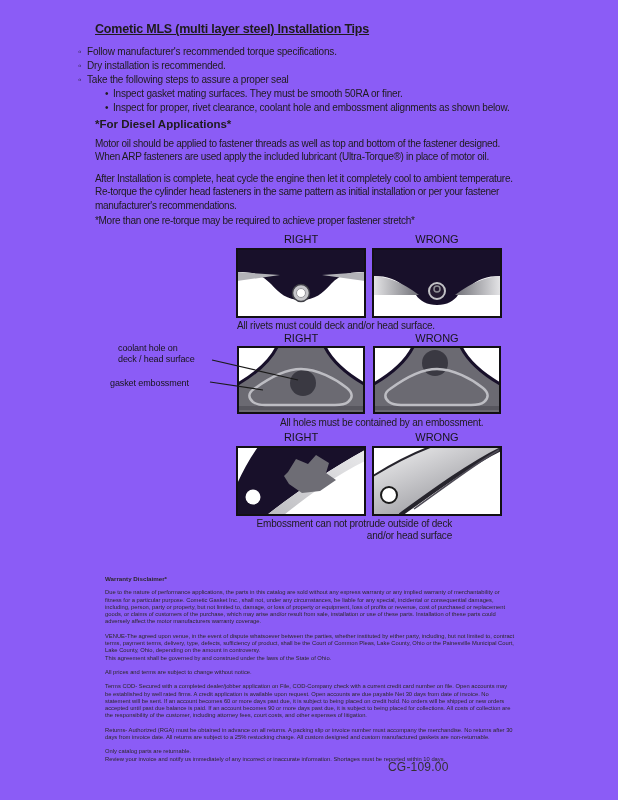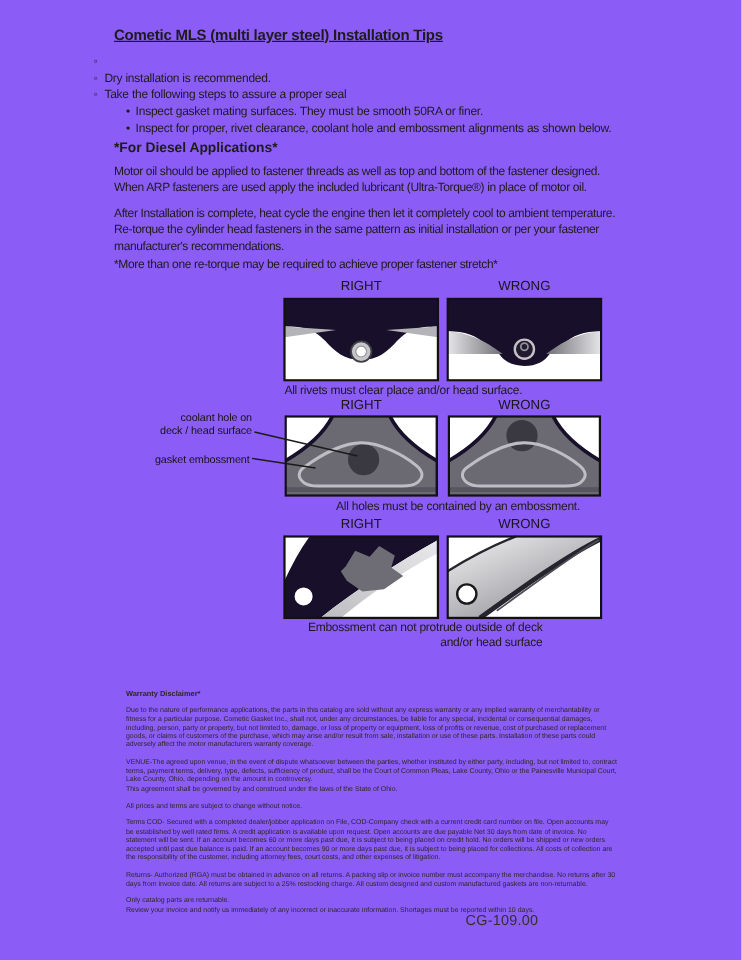--- a/index.html
+++ b/index.html
@@ -26,40 +26,41 @@
   .rw-label { position:absolute; top:0; width:130px; text-align:center; font-size:11px; color:#17141a; }
   .lbl-l { left:0; } .lbl-r { left:136px; }
   .panel { position:absolute; width:130px; height:70px; }
   .r2 .panel { width:128px; height:68px; }
   .pan-l { left:0; top:15px; } .pan-r { left:136px; top:15px; }
   .r2 .pan-l, .r2 .pan-r { top:14px; }
   .caption { position:absolute; left:1px; font-size:10px; letter-spacing:-0.2px; line-height:12px; }
   .r1 .caption { top:87px; width:260px; }
   .r2 .caption { top:85px; left:3px; width:260px;margin-left:40px; }
   .r3 .caption { top:87px; width:215px;text-align:right; }
-  .side-label { position:absolute; text-align:right; font-size:9px; line-height:10.5px; letter-spacing:-0.1px; color:#17141a; }
+  .side-label { position:absolute; font-size:9px; line-height:10.5px; letter-spacing:-0.1px; color:#17141a; }
   .sl1 { left:118px; top:343px; width:92px; }
   .sl2 { left:110px; top:378px; width:98px; }
   .leaders { position:absolute; left:205px; top:352px; z-index:5; }
   .legal { position:absolute; left:105px; top:575px; width:410px; font-size:5.8px; line-height:7.3px; color:#2b2828; }
   .legal h4 { margin:0 0 7px 0; font-size:6.2px; font-weight:bold; }
   .legal p { margin:0 0 7px 0; white-space:pre-line; }
   .page-code { position:absolute; left:388px; top:760px; font-size:12px; letter-spacing:0.2px; color:#343031; }
   svg { display:block; }
 </style>
 </head>
 <body>
 
 <div class="page">
 
   <div class="title">Cometic MLS (multi layer steel) Installation Tips</div>
 
   <div class="bullets">
     <div class="b-row">
       <span class="b-glyph">◦</span>
+      <span>Follow manufacturer's recommended torque specifications.</span>
     </div>
     <div class="b-row">
       <span class="b-glyph">◦</span>
       <span>Dry installation is recommended.</span>
     </div>
     <div class="b-row">
       <span class="b-glyph">◦</span>
       <span>Take the following steps to assure a proper seal</span>
     </div>
     <div class="b-row sub">
@@ -107,21 +108,21 @@
         <path d="M1,1 H129 V28 C114,28 106,31 96,40 C89,46 86,57 65,57 C44,57 41,46 34,40 C24,31 16,28 1,28 Z" fill="#18102a"></path>
         <path d="M1,28 C16,29 30,34 47,47 L1,47 Z" fill="url(#g1l)"></path>
         <path d="M129,28 C114,29 100,34 83,47 L129,47 Z" fill="url(#g1r)"></path>
         <rect x="1" y="47" width="128" height="22" fill="#ffffff"></rect>
         <path d="M44,47 C48,53 55,57 65,57 C75,57 82,53 86,47 Z" fill="#18102a"></path>
         <circle cx="65" cy="43" r="8" fill="#241a30" stroke="#c2c2c6" stroke-width="2"></circle>
         <circle cx="65" cy="41" r="3" fill="none" stroke="#8e8e94" stroke-width="1.5"></circle>
         <rect x="1" y="1" width="128" height="68" fill="none" stroke="#121014" stroke-width="2"></rect>
       </svg>
     </div>
-    <div class="caption">All rivets must clear place and/or head surface.</div>
+    <div class="caption">All rivets must could deck and/or head surface.</div>
   </div>
 
   <div class="side-label sl1">
     <div>coolant hole on</div>
     <div>deck / head surface</div>
   </div>
   <div class="side-label sl2">gasket embossment</div>
   <svg class="leaders" width="100" height="45">
     <line x1="7" y1="8" x2="93" y2="28" stroke="#1a1a1a" stroke-width="1.2"></line>
     <line x1="5" y1="30" x2="58" y2="38" stroke="#1a1a1a" stroke-width="1.2"></line>

